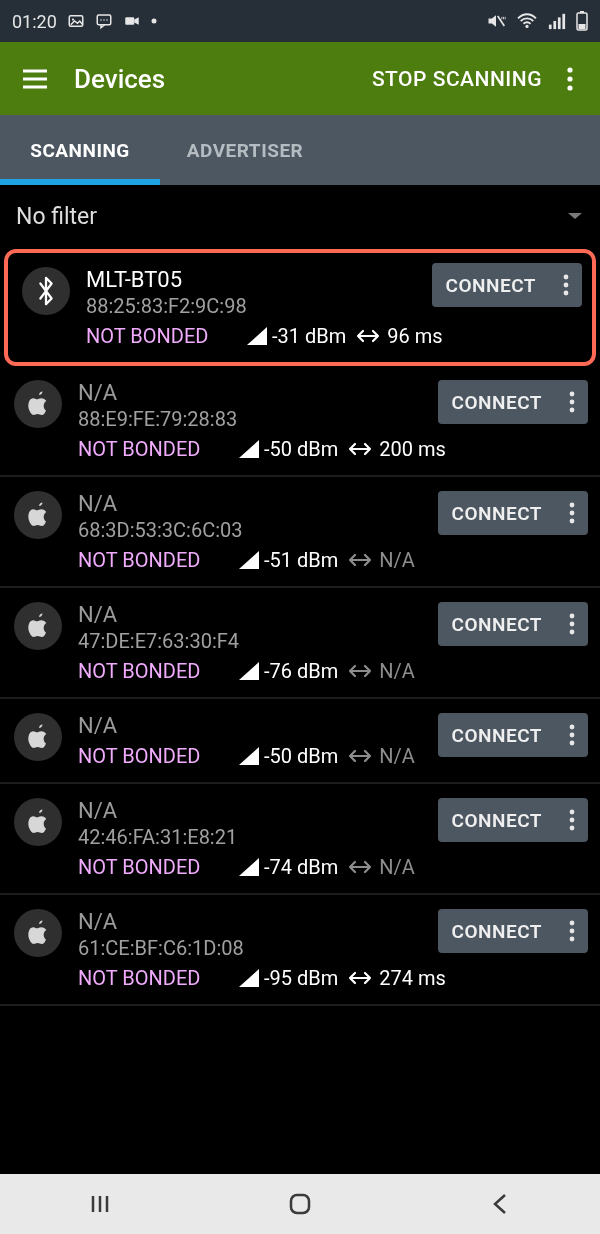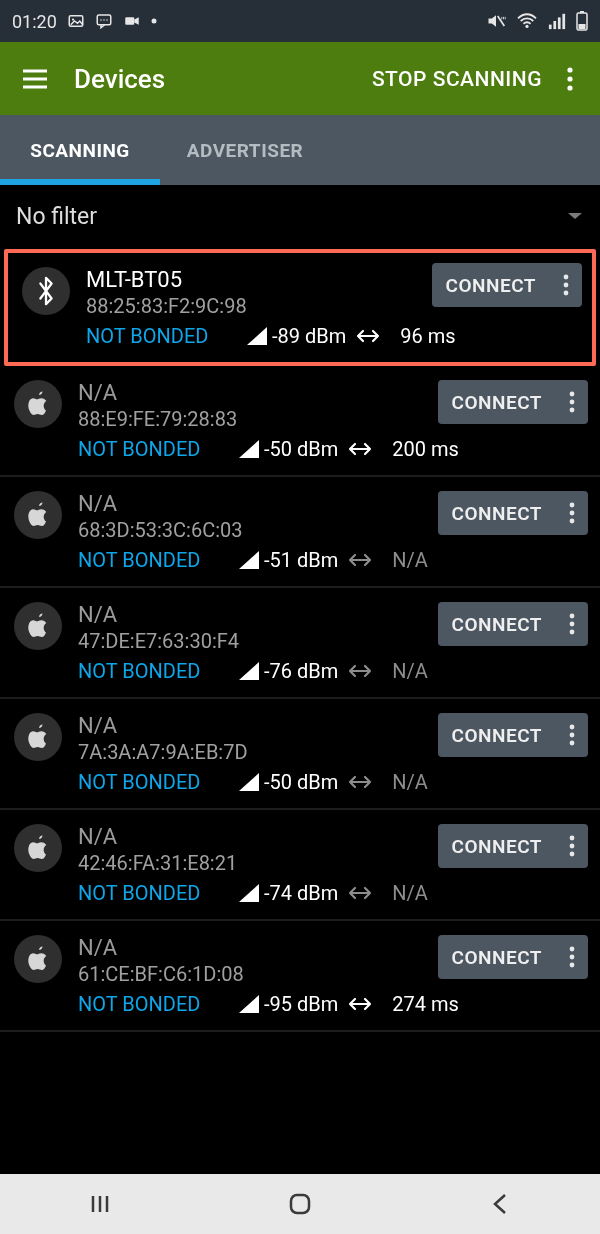--- a/index.html
+++ b/index.html
@@ -81,21 +81,21 @@
   .device-list { background: #000; }
   .device {
     display: flex;
     align-items: flex-start;
     padding: 14px 12px 14px 14px;
     border-bottom: 2px solid #1d1d1d;
     position: relative;
   }
   .device.highlight {
     border: 4px solid #ff6a57;
-    border-radius: 2px;
+    border-radius: 12px;
     margin: 2px 4px 0 4px;
   }
   .device .icon-badge {
     width: 48px; height: 48px;
     border-radius: 50%;
     background: #2f2f2f;
     display: flex; align-items: center; justify-content: center;
     flex-shrink: 0;
   }
   .device .info {
@@ -107,23 +107,23 @@
   .device .name.dim { color: #9a9a9a; }
   .device .mac { font-size: 20px; color: #a0a0a0; margin-top: 2px; }
   .device .status-line {
     margin-top: 6px;
     display: flex;
     align-items: center;
     gap: 10px;
     font-size: 20px;
     flex-wrap: nowrap;
   }
-  .device .bond { color: #0ea5e9; min-width: 150px; }
+  .device .bond { color: #f0abfc; min-width: 150px; }
   .device .signal { display:flex; align-items:center; gap:4px; color:#fff;}
-  .device .interval { display:flex; align-items:center; gap:20px; color:#fff;}
+  .device .interval { display:flex; align-items:center; gap:7px; color:#fff;}
   .device .interval.na { color:#8d8d8d; }
   .device .interval.na .arrows path { stroke:#8d8d8d; }
   .connect-group {
     position: absolute;
     right: 12px;
     top: 14px;
     display: flex;
     align-items: center;
     background: #4d5761;
     border-radius: 4px;
@@ -270,21 +270,21 @@
       </div>
       <div class="info">
         <div class="name">MLT-BT05</div>
         <div class="mac">88:25:83:F2:9C:98</div>
         <div class="status-line">
           <span class="bond">NOT BONDED</span>
           <span class="signal">
             <svg width="22" height="20" viewBox="0 0 22 20">
               <path d="M1 19 L21 19 L21 1 Z" fill="#fff"></path>
             </svg>
-            <span>-89 dBm</span>
+            <span>-31 dBm</span>
           </span>
           <span class="interval">
             <svg class="arrows" width="24" height="18" viewBox="0 0 24 18">
               <path d="M7 4 L2 9 L7 14 M17 4 L22 9 L17 14 M2 9 L22 9" fill="none" stroke="#fff" stroke-width="2.2" stroke-linecap="round" stroke-linejoin="round"></path>
             </svg>
             <span>96 ms</span>
           </span>
         </div>
       </div>
       <div class="connect-group">
@@ -407,21 +407,20 @@
       </div>
     </div>
     <div class="device">
       <div class="icon-badge">
         <svg width="24" height="28" viewBox="0 0 24 28">
           <path d="M16.5 1.5c0 1.8-1.6 3.6-3.4 3.6-.2-1.9 1.6-3.6 3.4-3.6zM20 20.5c-1 2.3-2.3 4.6-4.2 4.6-1.7 0-2.2-1-4.1-1s-2.5 1-4.1 1c-1.9 0-3.3-2.5-4.3-4.8C1.2 15.6 2.6 8.5 7 8.2c1.7-.1 2.9 1.1 4 1.1s2.6-1.2 4.4-1.1c1.4.1 3.5.6 4.9 2.7-3.7 2.3-3.1 7.6-.3 9.6z" fill="#d7d7d7"></path>
         </svg>
       </div>
       <div class="info">
         <div class="name dim">N/A</div>
-        <div class="mac">7A:3A:A7:9A:EB:7D</div>
         <div class="status-line">
           <span class="bond">NOT BONDED</span>
           <span class="signal">
             <svg width="22" height="20" viewBox="0 0 22 20">
               <path d="M1 19 L21 19 L21 1 Z" fill="#fff"></path>
             </svg>
             <span>-50 dBm</span>
           </span>
           <span class="interval na">
             <svg class="arrows" width="24" height="18" viewBox="0 0 24 18">

